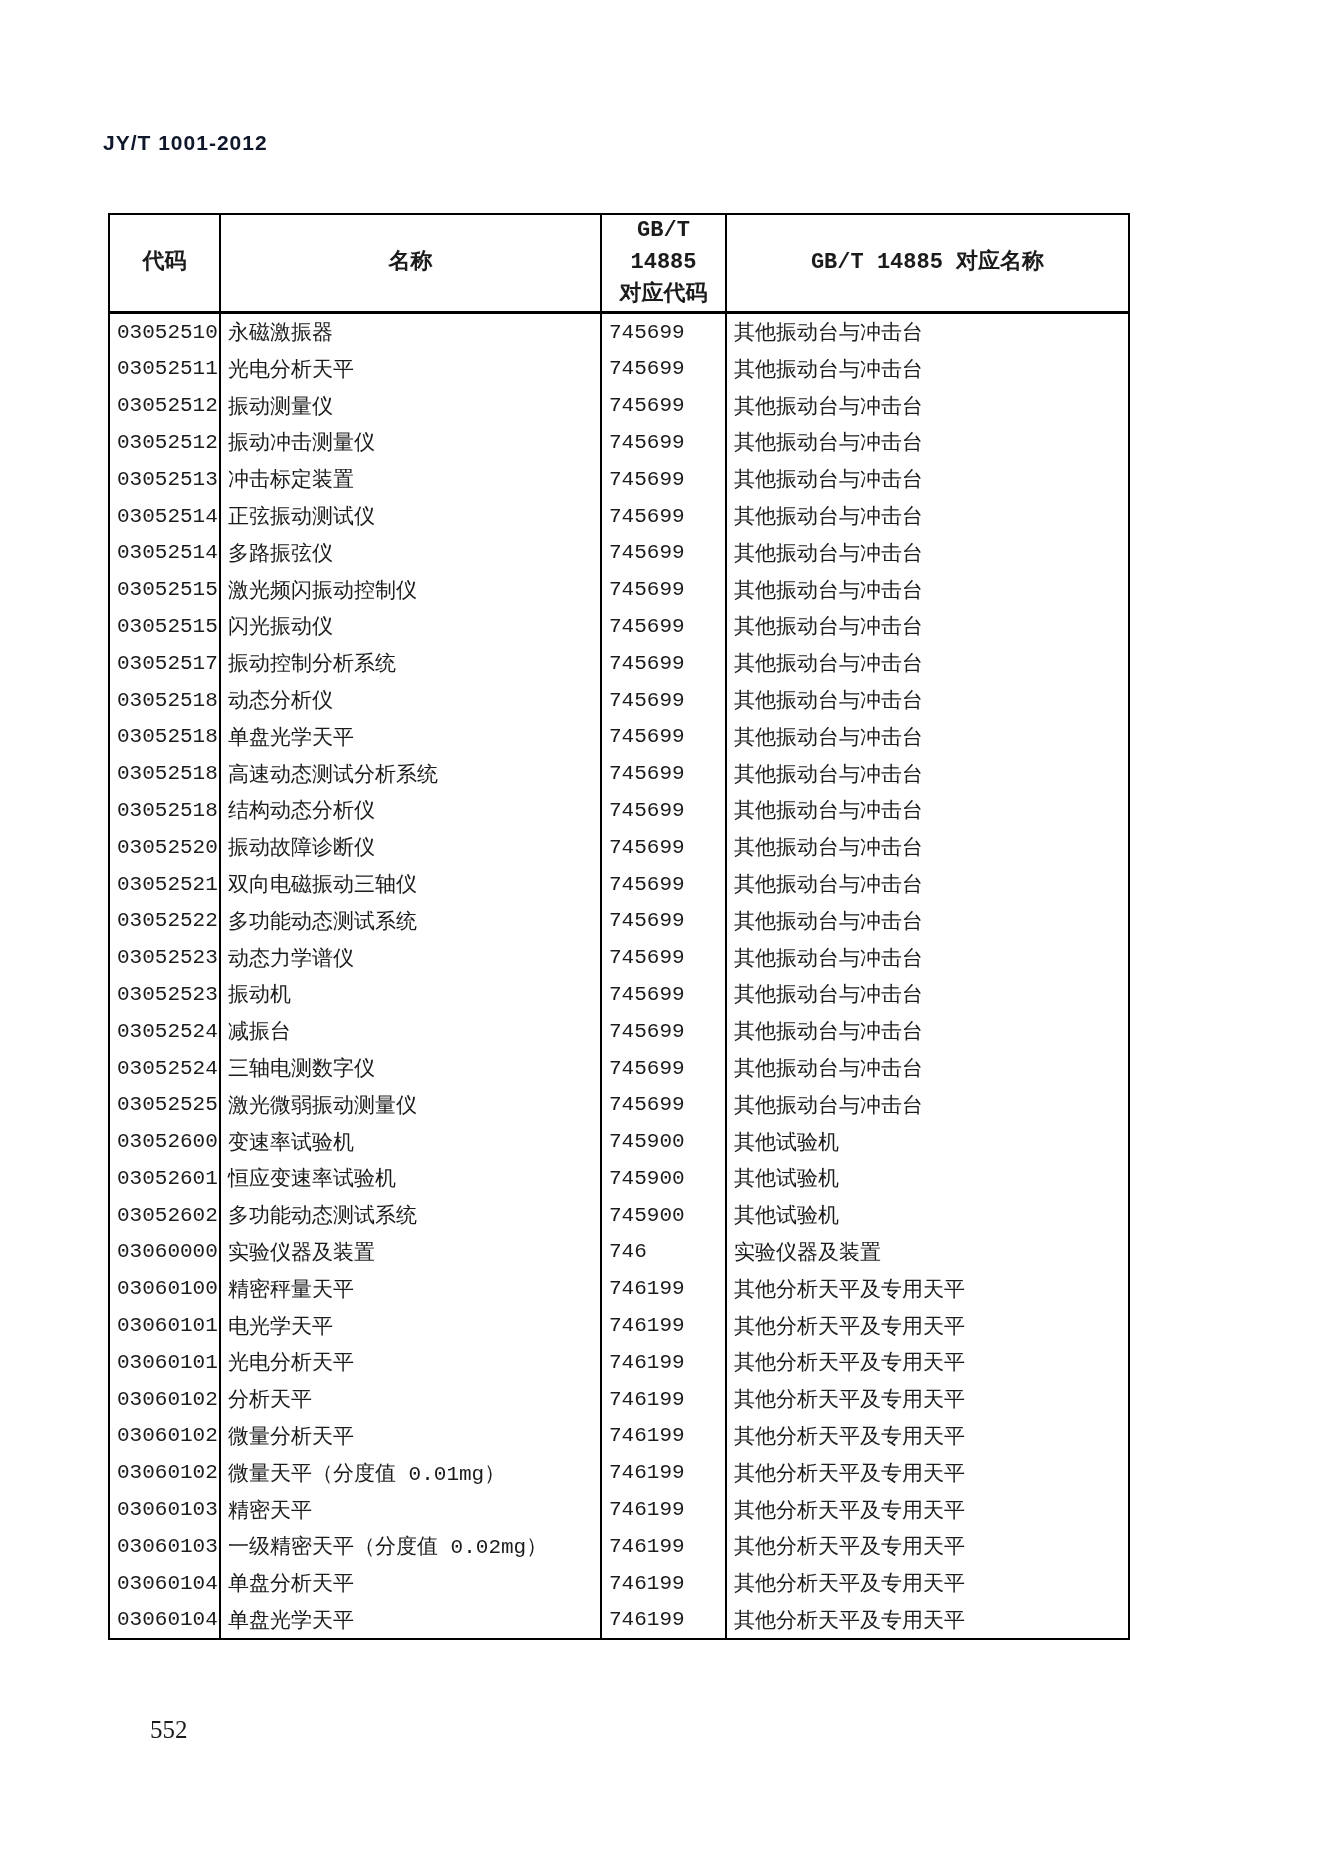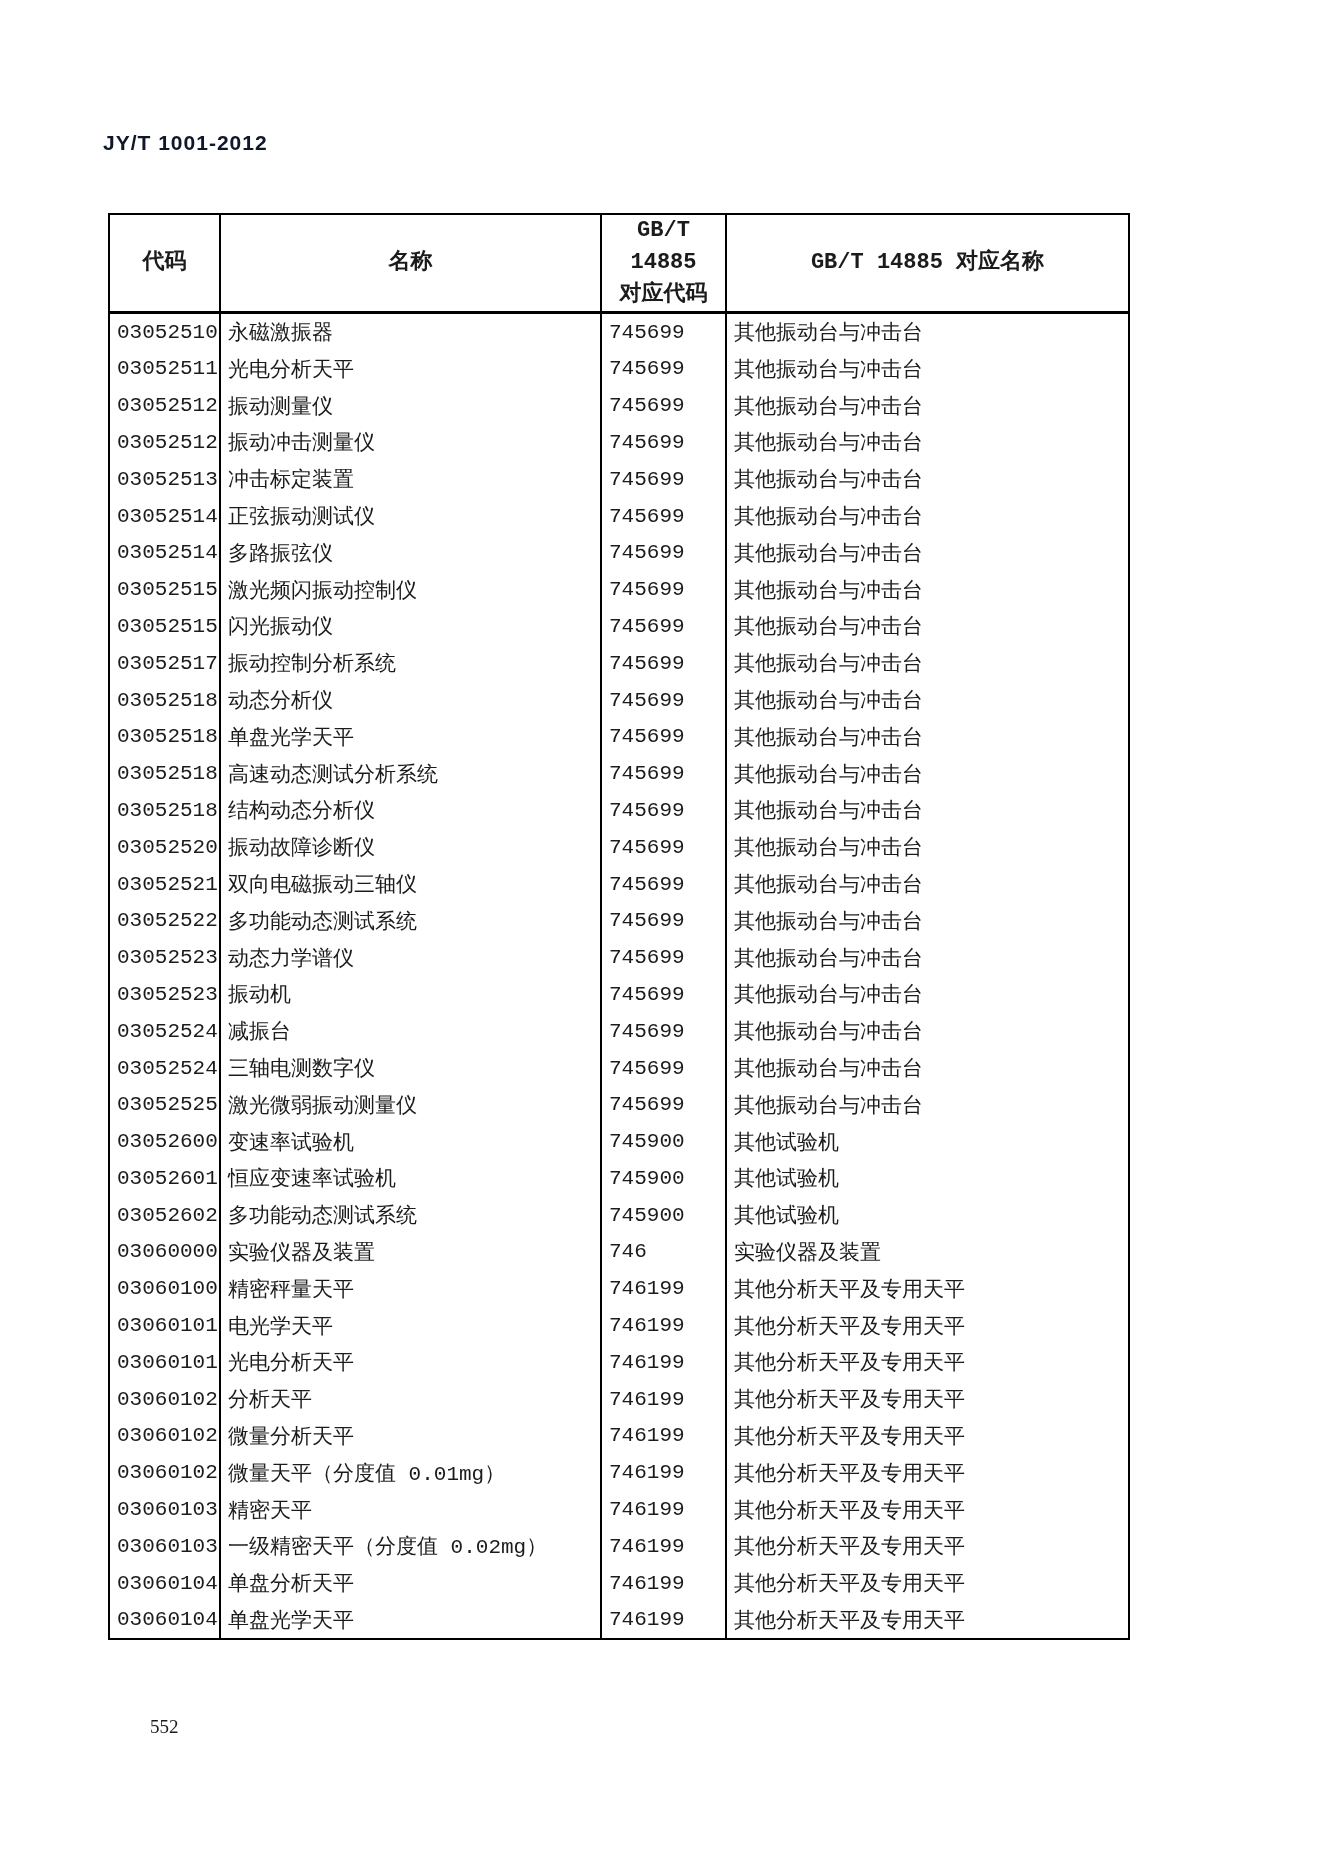--- a/index.html
+++ b/index.html
@@ -62,21 +62,21 @@
     white-space: nowrap;
     overflow: hidden;
   }
   table.code-table td:first-child {
     padding-left: 7px;
   }
   .page-number {
     position: absolute;
     left: 150px;
     top: 1716px;
-    font-size: 19px;
+    font-size: 25px;
     color: #1b1b1b;
   }
 </style>
 </head>
 <body>
 
 <div class="page">
 
   <div class="doc-code">JY/T 1001-2012</div>
 

